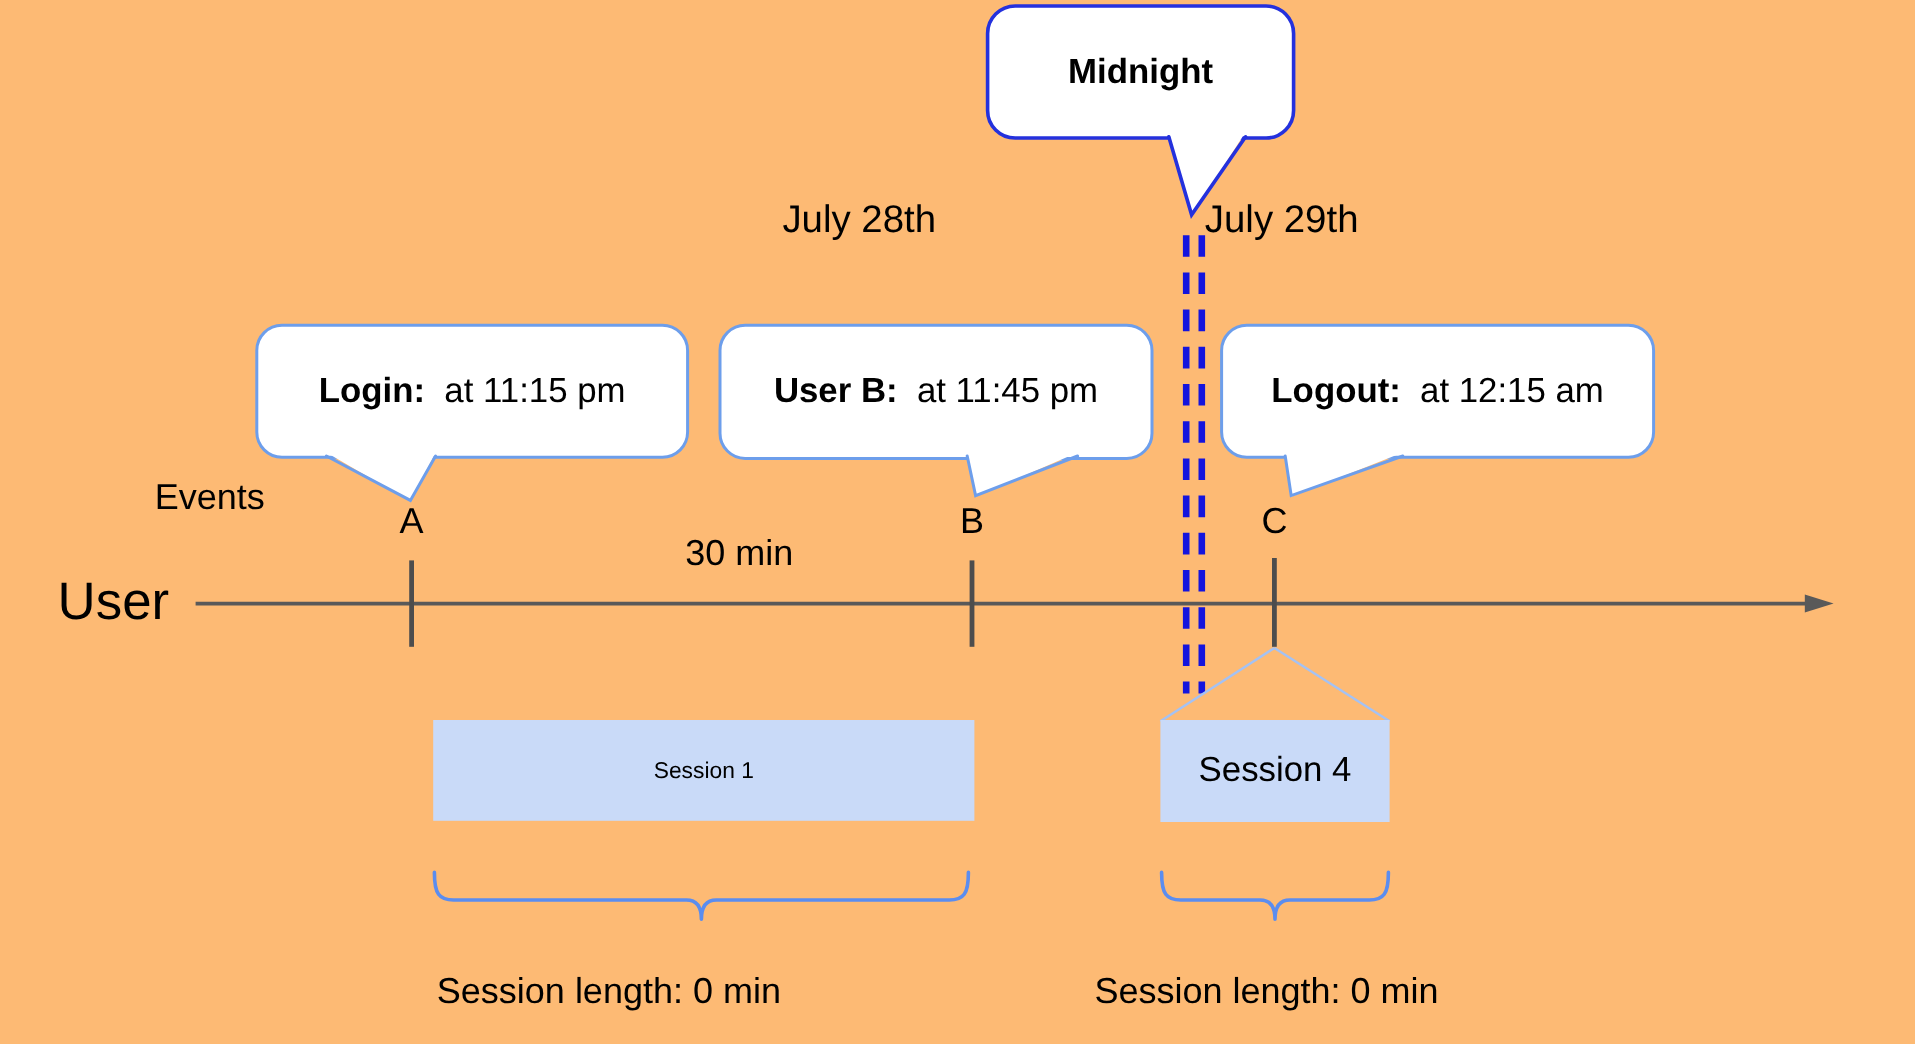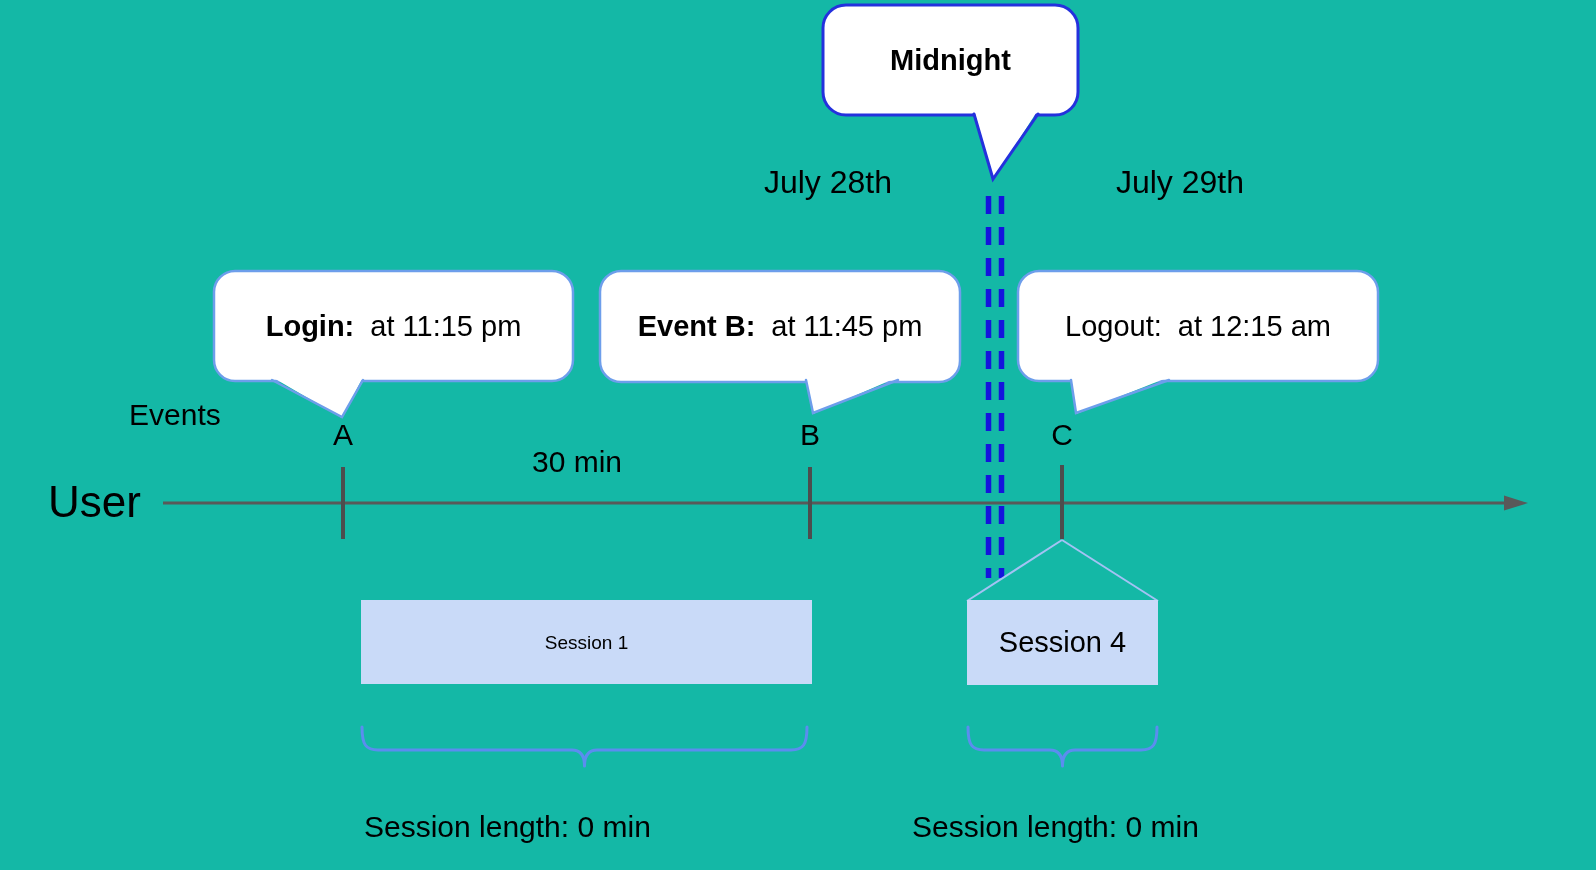--- a/index.html
+++ b/index.html
@@ -1,17 +1,17 @@
 <!DOCTYPE html>
 <html><head>
 <meta charset="utf-8">
 <style>
   html,body{margin:0;padding:0;background:#fff;}
   #canvas{
-    position:relative;width:1596px;height:870px;background:#14b8a6;overflow:hidden;
+    position:relative;width:1596px;height:870px;background:#fdba74;overflow:hidden;
     font-family:"Liberation Sans","DejaVu Sans",sans-serif;color:#000;
     --bubble-border:#6d9eeb;--midnight-border:#2431dd;--dashed-line:#1414dd;
     --session-fill:#c9daf8;--connector-light:#a4c2f4;--brace:#5b8def;
     --axis:#595959;--tick:#4d4d4d;--text:#000000;
   }
   #shapes{position:absolute;left:0;top:0;width:1596px;height:870px;}
   .axis-line{stroke:var(--axis);stroke-width:3;fill:none;}
   .arrow-head{fill:var(--axis);stroke:none;}
   .tick{stroke:var(--tick);stroke-width:4;fill:none;}
   .dash{stroke:var(--dashed-line);stroke-width:5.5;stroke-dasharray:18 13;fill:none;}
@@ -20,21 +20,21 @@
   .brace{stroke:var(--brace);stroke-width:3;fill:none;stroke-linecap:round;stroke-linejoin:round;}
   .bub{fill:#ffffff;stroke:var(--bubble-border);stroke-width:2.5;}
   .bub-mid{fill:#ffffff;stroke:var(--midnight-border);stroke-width:3;}
   .tailfill{fill:#ffffff;stroke:none;}
   .tailedge{stroke:var(--bubble-border);stroke-width:2.5;fill:none;stroke-linecap:round;}
   .tailedge-mid{stroke:var(--midnight-border);stroke-width:3;fill:none;stroke-linecap:round;}
   .txt{position:absolute;color:var(--text);white-space:nowrap;line-height:1;}
   .ctr{display:flex;align-items:center;justify-content:center;text-align:center;}
   .tickletter{width:100px;text-align:center;font-size:30px;}
   .bubtxt{font-size:29px;gap:16px;}
-  .datelbl{font-size:32px;width:240px;text-align:right;}
+  .datelbl{font-size:32px;width:240px;text-align:left;}
   .sesslen{font-size:30px;}
 </style>
 </head>
 <body>
 
 <div id="canvas" style="--bubble-border: #6d9eeb; --midnight-border: #2431dd; --dashed-line: #1414dd; --session-fill: #c9daf8; --connector-light: #a4c2f4; --brace: #5b8def; --axis: #595959; --tick: #4d4d4d; --text: #000000;">
 
   <svg id="shapes" viewBox="0 0 1596 870">
 
     <line class="axis-line" x1="163" y1="503" x2="1506" y2="503"></line>
@@ -76,34 +76,34 @@
   <div class="txt ctr" style="left:823px;top:5px;width:255px;height:110px;font-size:29px;font-weight:bold;">Midnight</div>
 
   <div class="txt datelbl" style="left:652px;top:166px;">July 28th</div>
   <div class="txt datelbl" style="left:1004px;top:166px;">July 29th</div>
 
   <div class="txt ctr bubtxt" style="left:214px;top:271px;width:359px;height:110px;">
     <span style="font-weight:bold;">Login:</span>
       <span> at 11:15 pm</span>
   </div>
   <div class="txt ctr bubtxt" style="left:600px;top:271px;width:360px;height:111px;">
-    <span style="font-weight:bold;">Event B:</span>
+    <span style="font-weight:bold;">User B:</span>
       <span> at 11:45 pm</span>
   </div>
   <div class="txt ctr bubtxt" style="left:1018px;top:271px;width:360px;height:110px;">
-    <span style="font-weight:normal;">Logout:</span>
+    <span style="font-weight:bold;">Logout:</span>
       <span> at 12:15 am</span>
   </div>
 
   <div class="txt" style="left:129px;top:400px;font-size:30px;">Events</div>
   <div class="txt tickletter" style="left:293px;top:420px;">A</div>
   <div class="txt tickletter" style="left:760px;top:420px;">B</div>
   <div class="txt tickletter" style="left:1012px;top:420px;">C</div>
 
-  <div class="txt" style="left:532px;top:447px;width:100px;font-size:30px;">30 min</div>
+  <div class="txt" style="left:566px;top:447px;width:100px;text-align:center;font-size:30px;">30 min</div>
 
   <div class="txt" style="left:48px;top:480px;font-size:44px;">User</div>
 
   <div class="txt ctr" style="left:361px;top:600px;width:451px;height:84px;font-size:19px;">Session 1</div>
   <div class="txt ctr" style="left:967px;top:600px;width:191px;height:85px;font-size:29px;">Session 4</div>
 
   <div class="txt sesslen" style="left:364px;top:812px;">Session length: 0 min</div>
   <div class="txt sesslen" style="left:912px;top:812px;">Session length: 0 min</div>
 
 </div>

